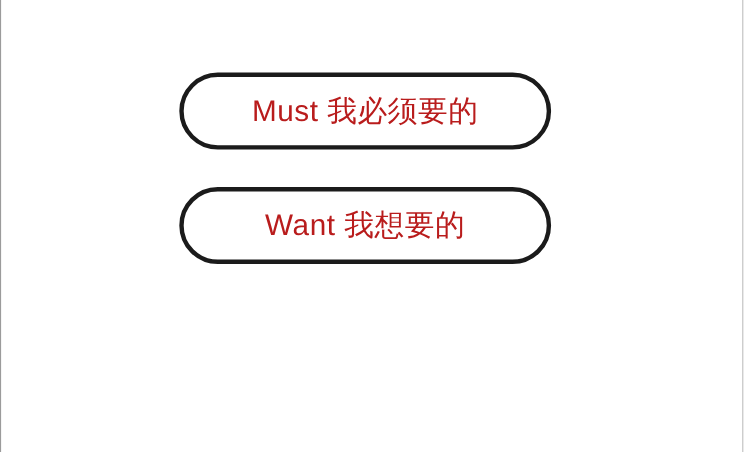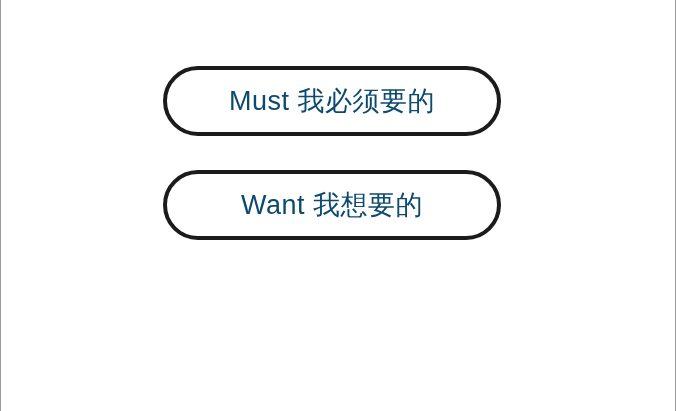--- a/index.html
+++ b/index.html
@@ -36,21 +36,21 @@
     display: flex;
     align-items: center;
     justify-content: center;
   }
   .pill.p1 { top: 66px; }
   .pill.p2 { top: 170px; text-align: center; }
   .pill.p3 { top: 277px; }
   .pill .label {
     font-size: 27px;
     line-height: 1;
-    color: #0c4a6e;
+    color: #b91c1c;
     white-space: nowrap;
     letter-spacing: 0.5px;
   }
 </style>
 </head>
 <body>
 
 <div class="screen">
 
   <div class="edge-line left"></div>

